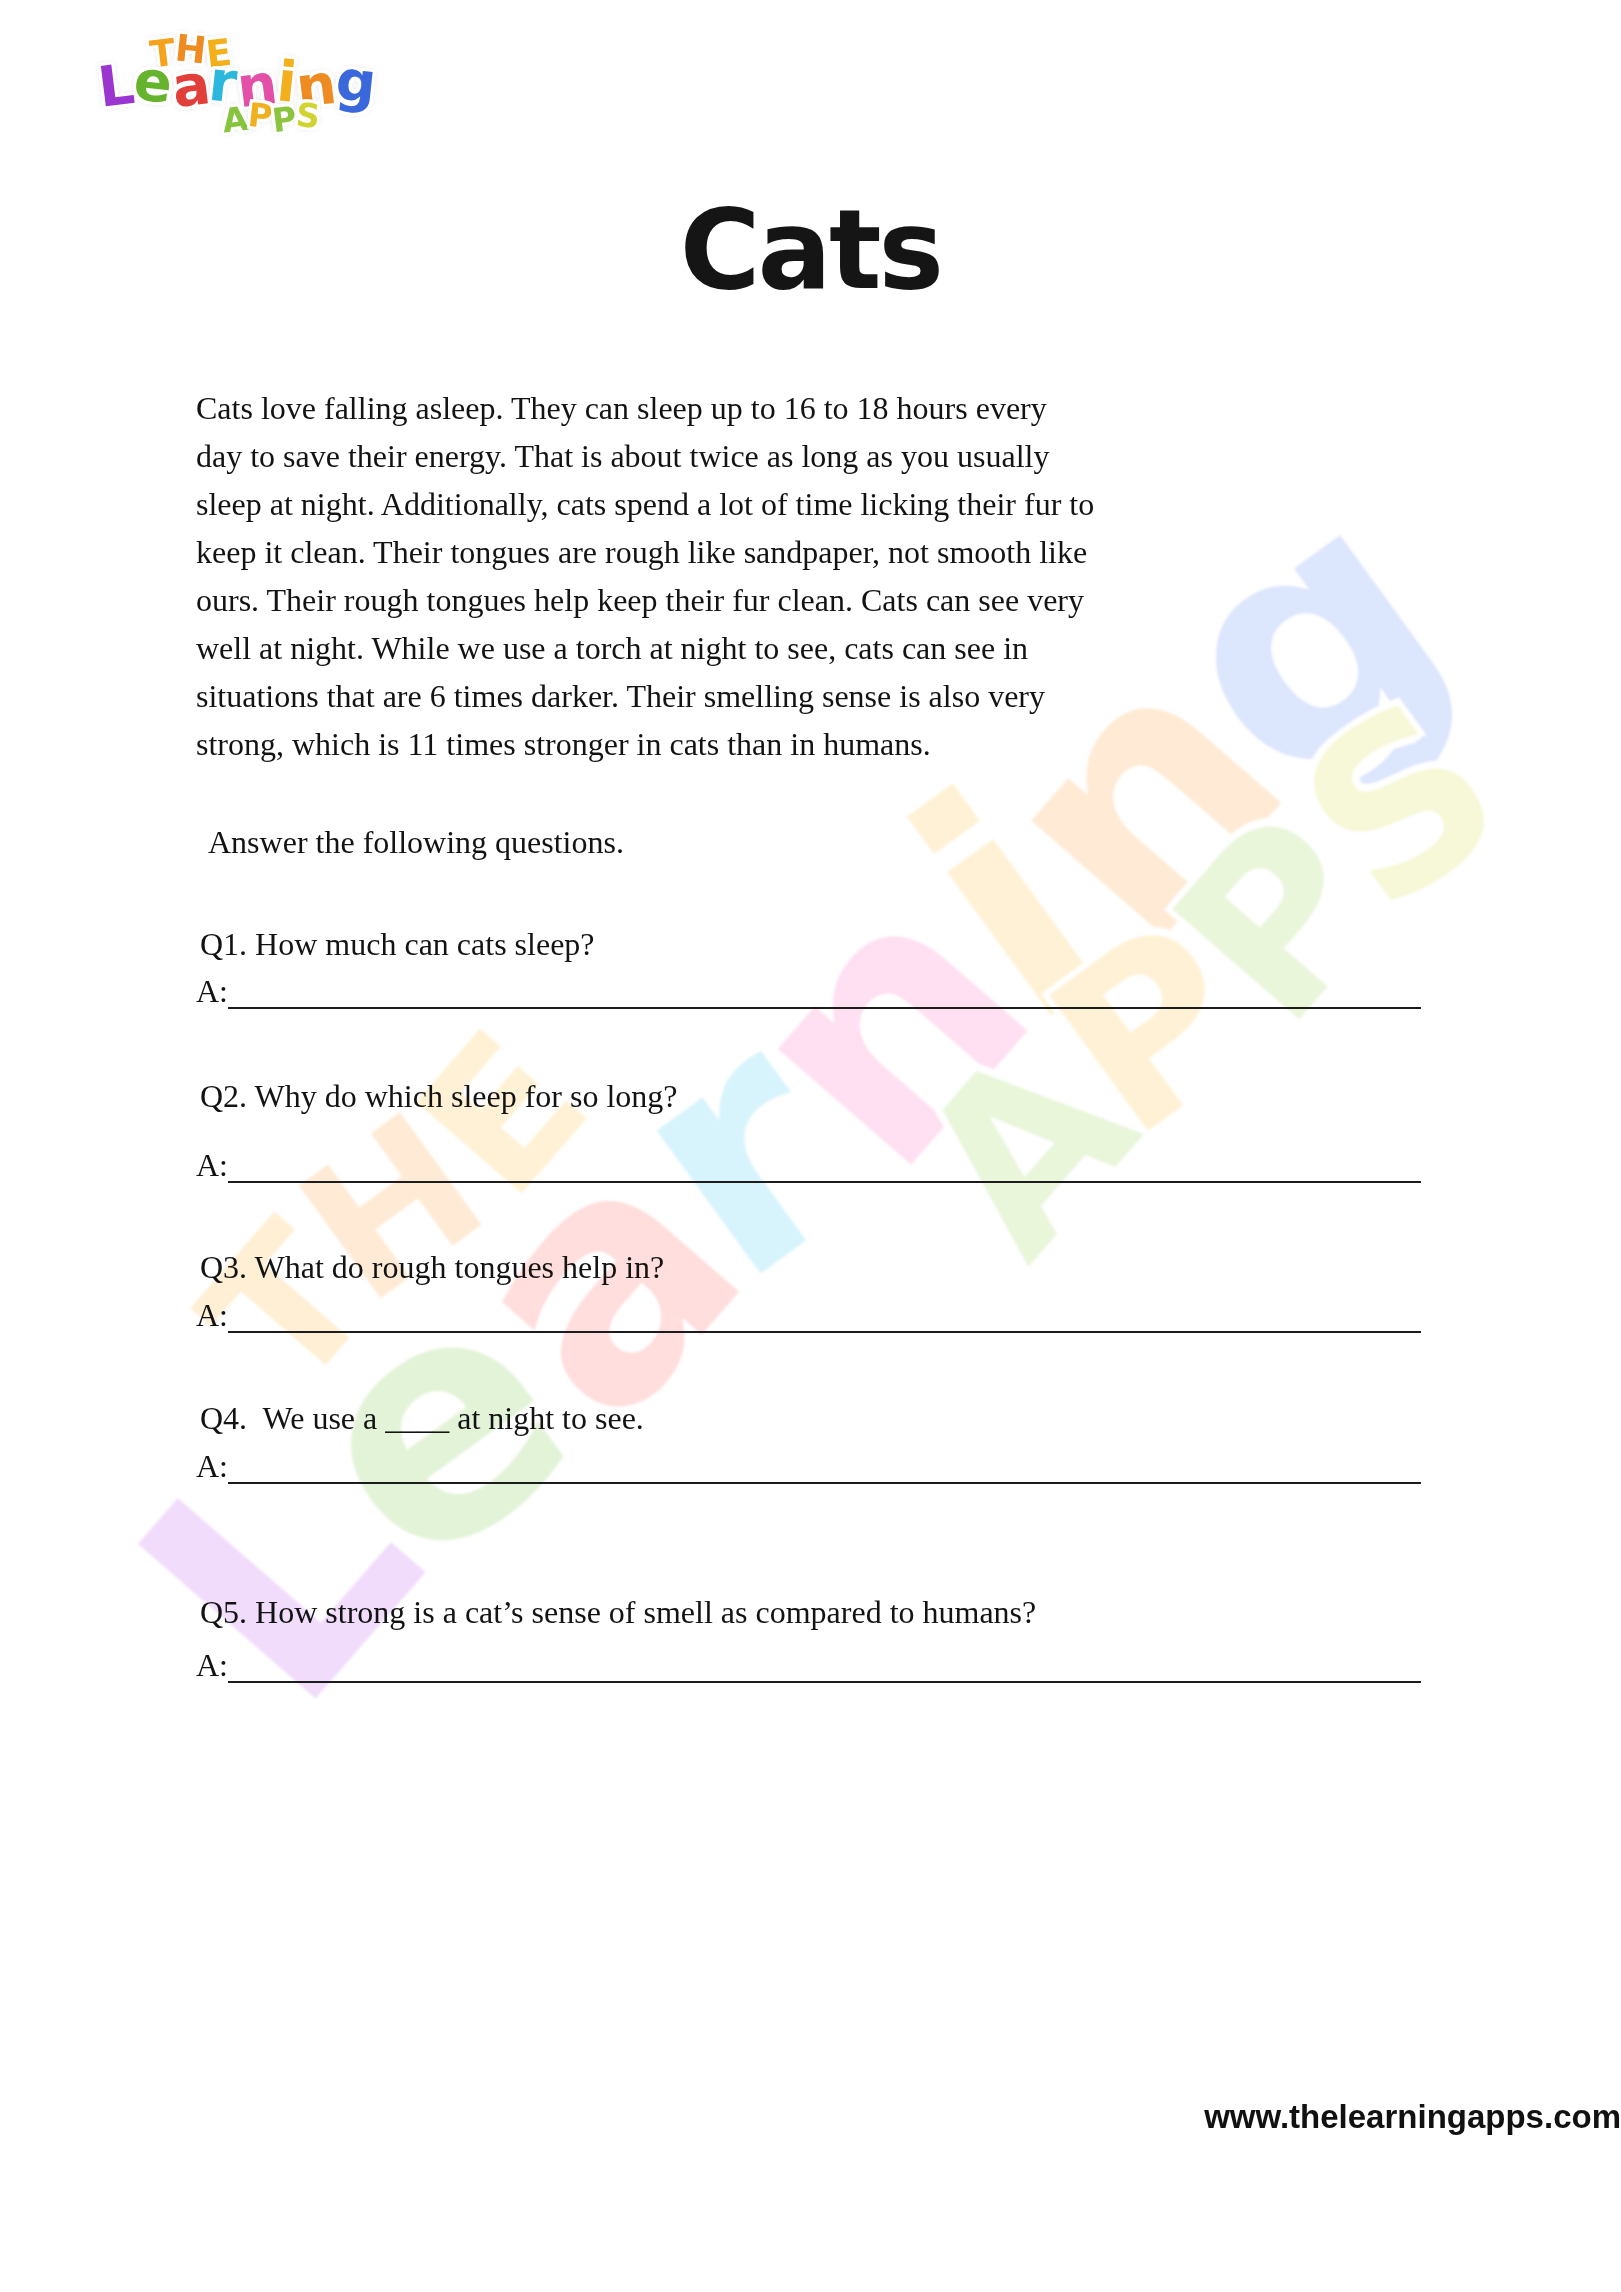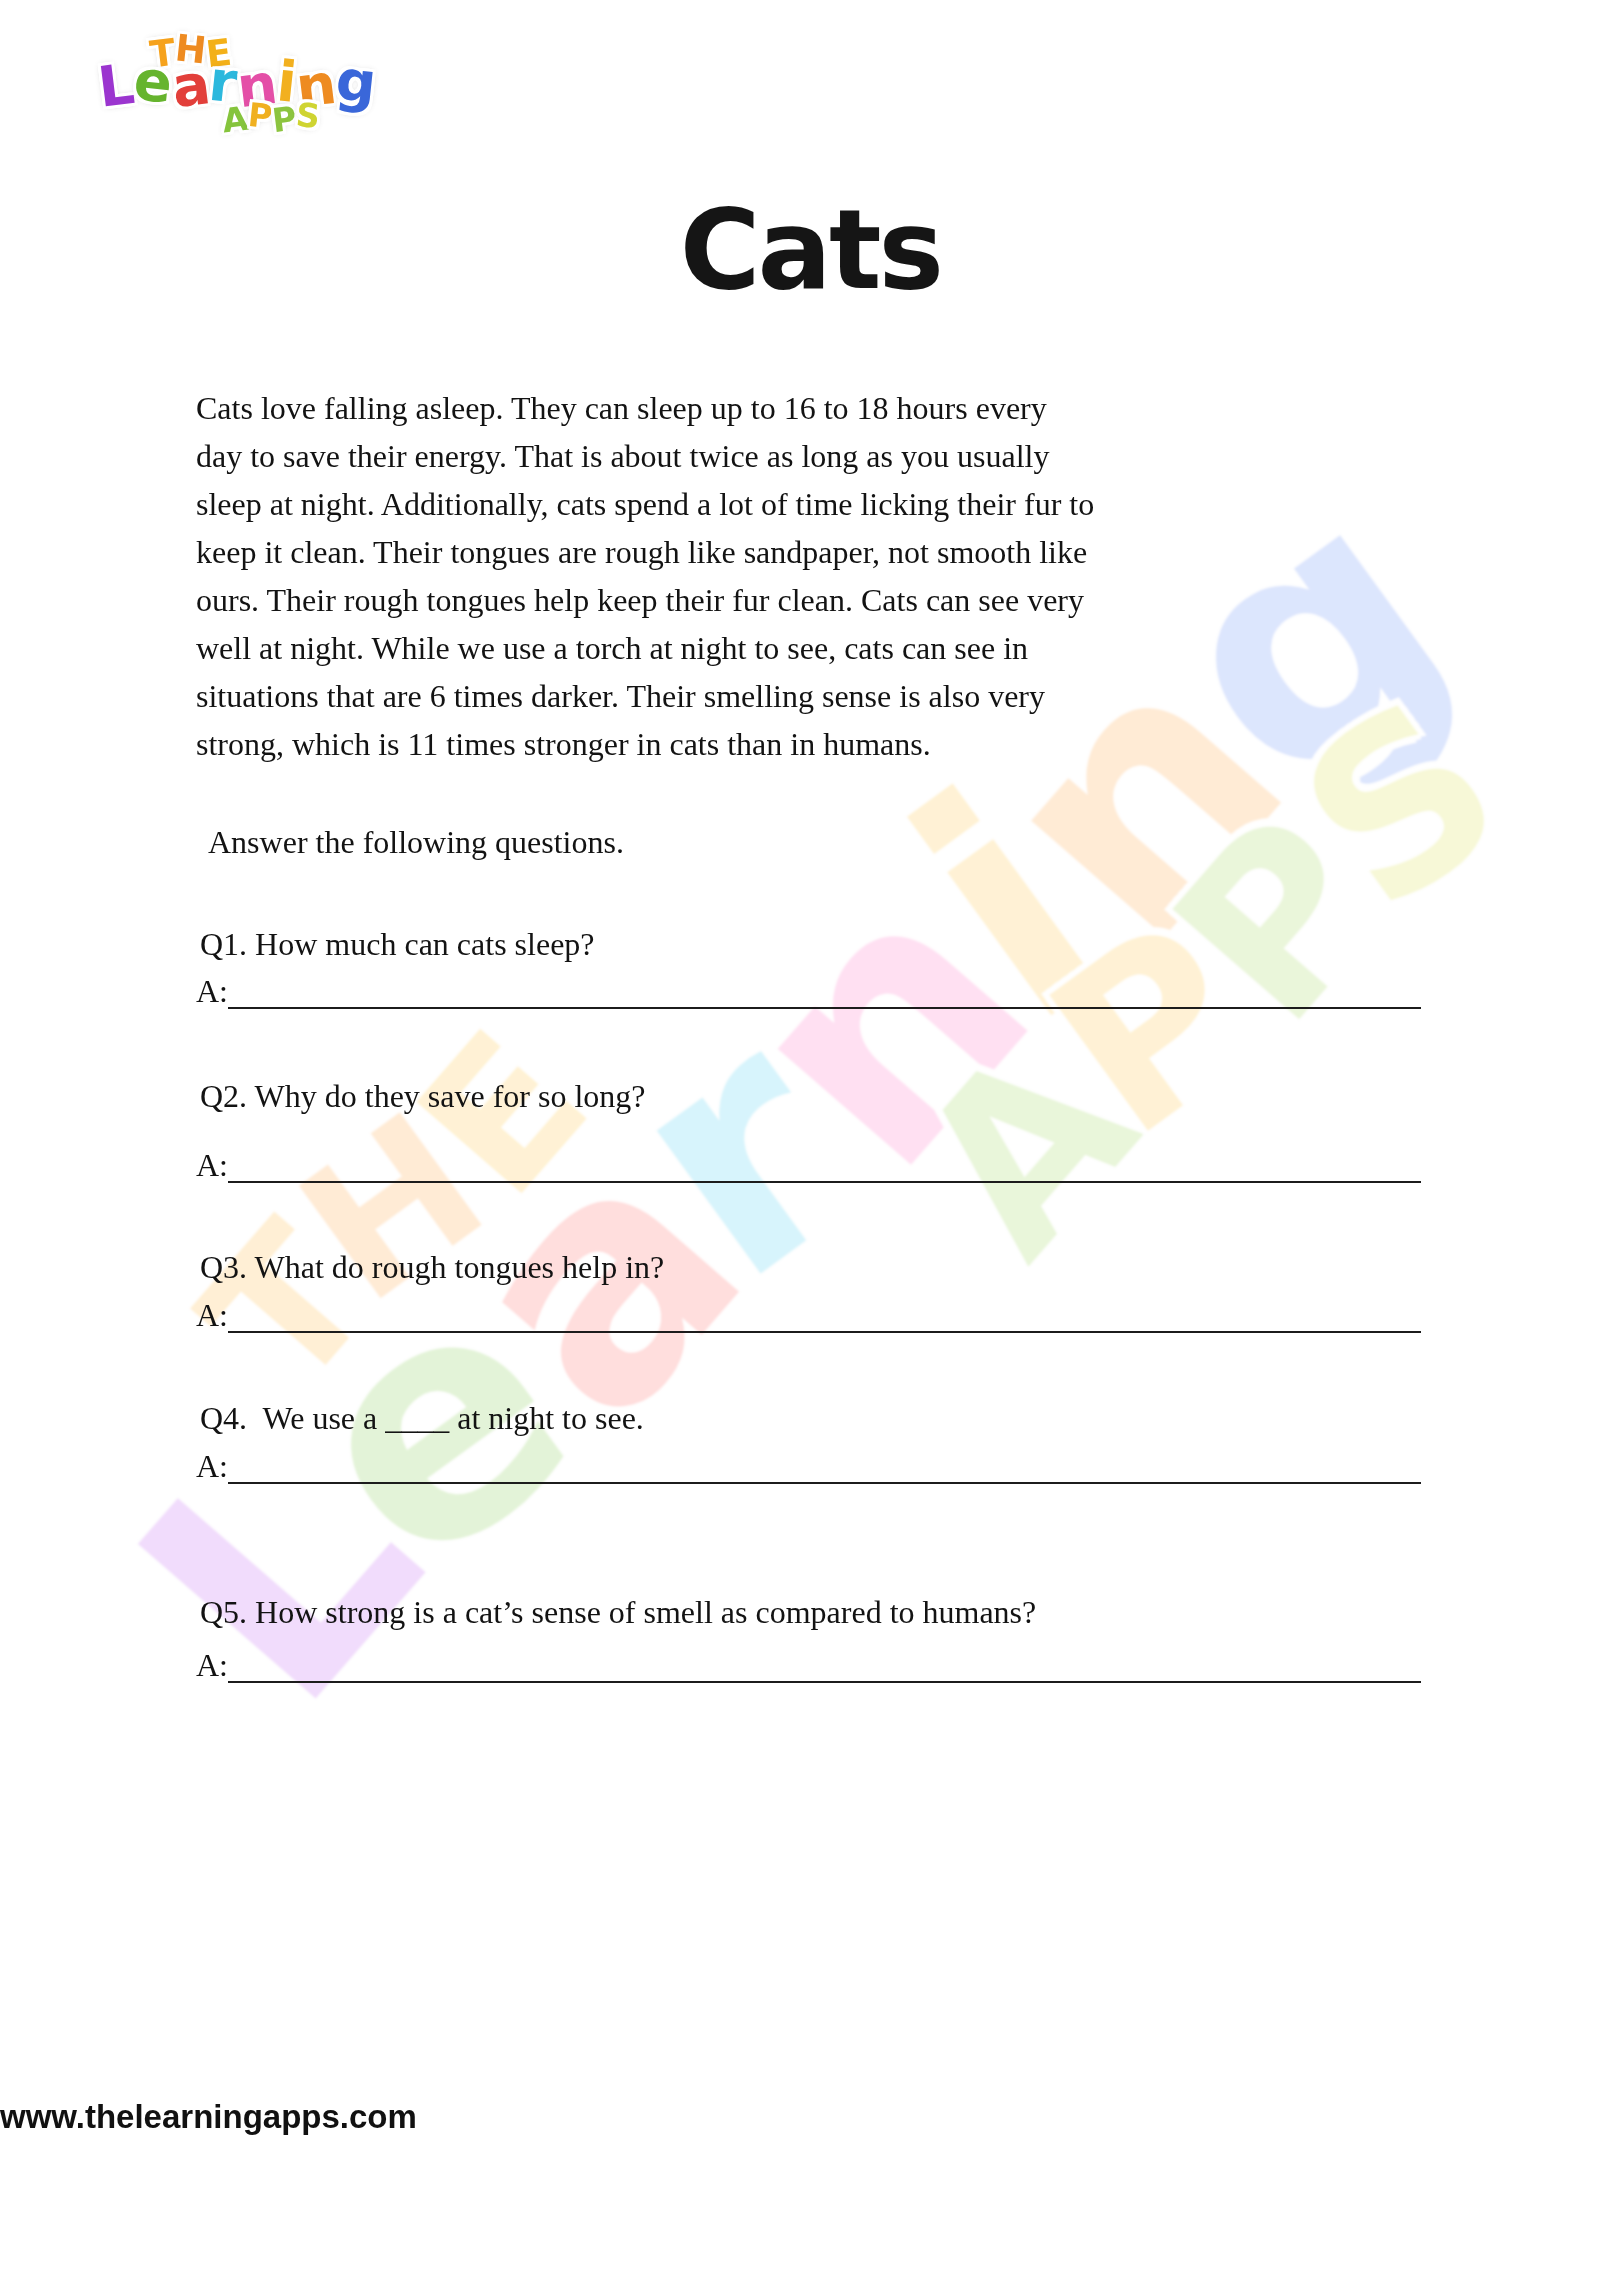--- a/index.html
+++ b/index.html
@@ -135,21 +135,21 @@
     flex: 1 1 auto;
     height: 100%;
     border-bottom: 2.9px solid #1c1c1c;
   }
 
   .footer {
     position: absolute;
     top: 2098px;
     left: 0;
     width: 100%;
-    text-align: left;
+    text-align: right;
     font-family: "Liberation Sans", sans-serif;
     font-weight: bold;
     font-size: 33px;
     color: #111111;
   }
 </style>
 </head>
 <body>
 
 <div class="page">
@@ -180,21 +180,21 @@
 strong, which is 11 times stronger in cats than in humans.</div>
 
     <div class="instruction">Answer the following questions.</div>
 
     <div class="question q1">Q1. How much can cats sleep?</div>
     <div class="answer-row a1">
       <span class="answer-prefix">A:</span>
       <span class="answer-line"></span>
     </div>
 
-    <div class="question q2">Q2. Why do they save for so long?</div>
+    <div class="question q2">Q2. Why do which sleep for so long?</div>
     <div class="answer-row a2">
       <span class="answer-prefix">A:</span>
       <span class="answer-line"></span>
     </div>
 
     <div class="question q3">Q3. What do rough tongues help in?</div>
     <div class="answer-row a3">
       <span class="answer-prefix">A:</span>
       <span class="answer-line"></span>
     </div>

